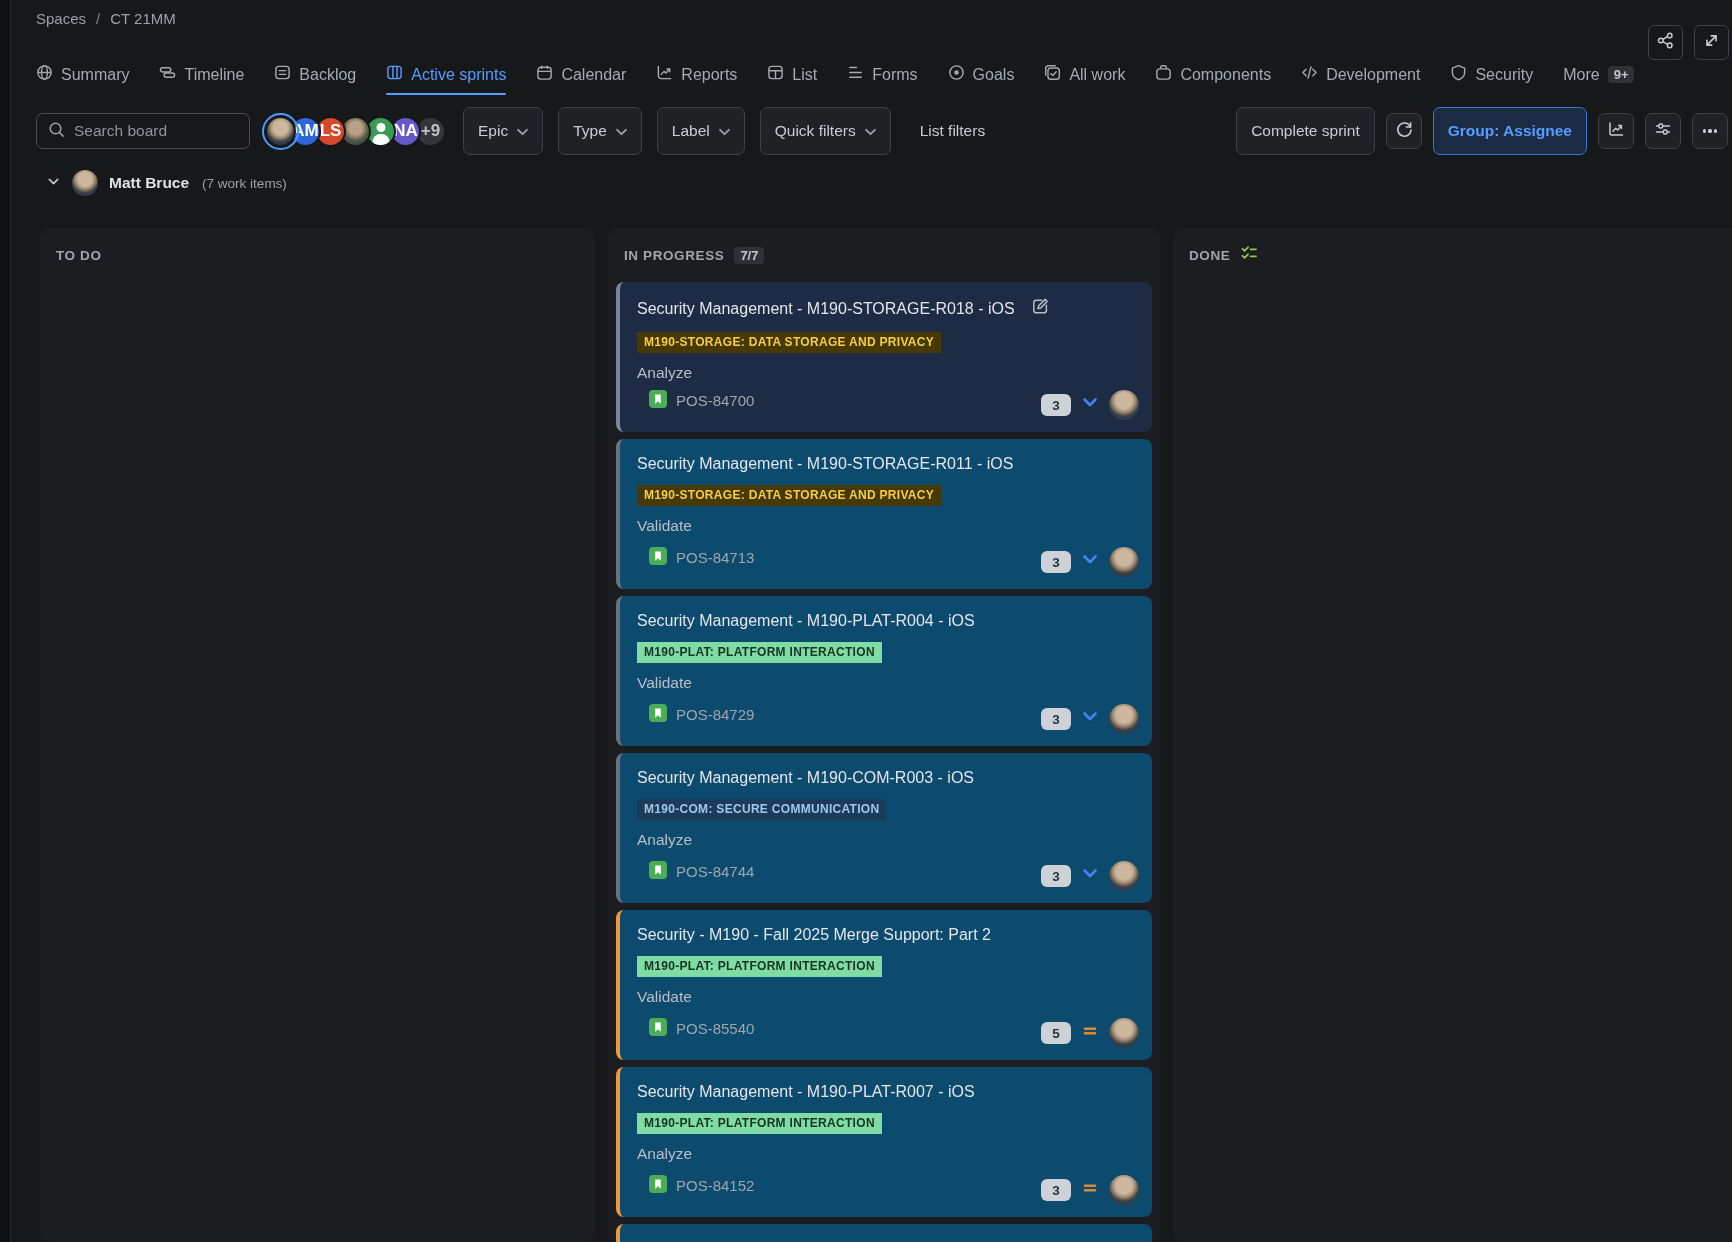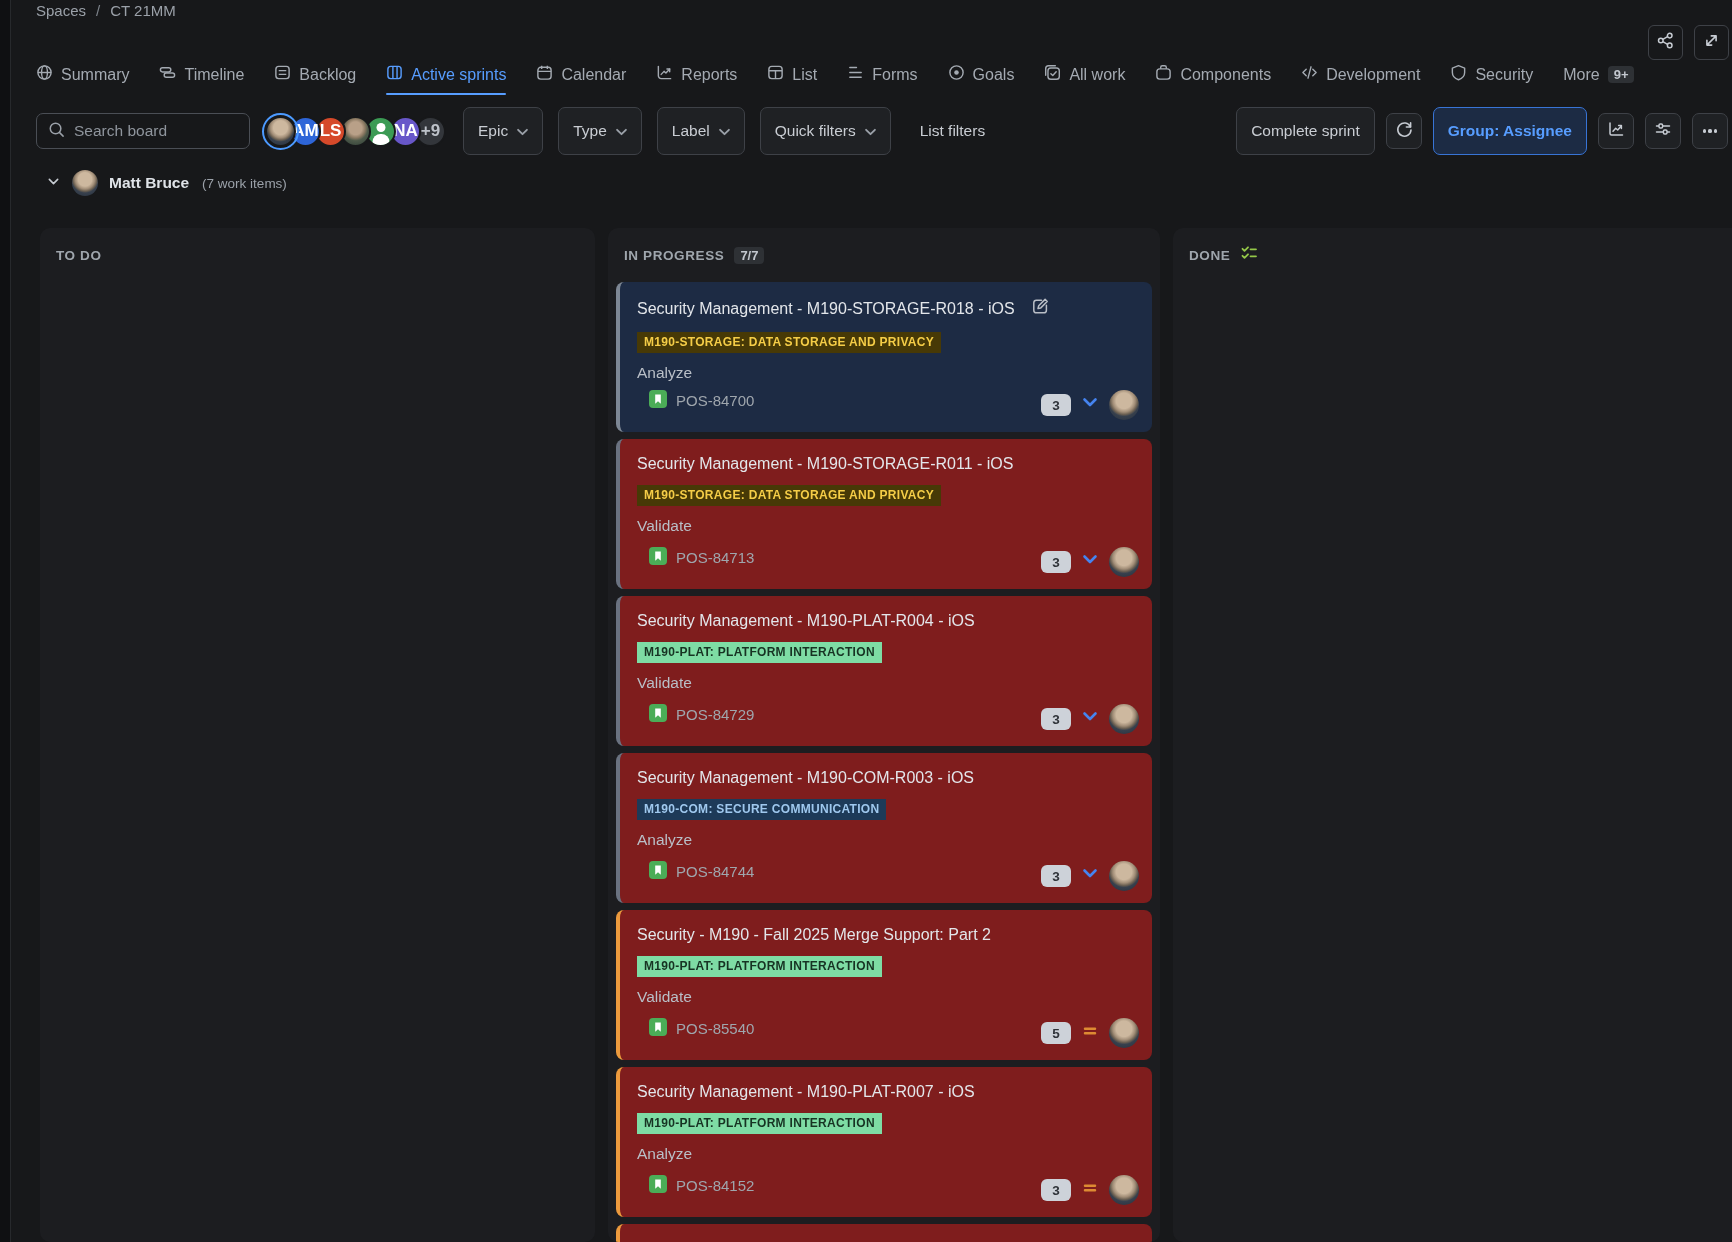--- a/index.html
+++ b/index.html
@@ -5,21 +5,21 @@
   * { margin:0; padding:0; box-sizing:border-box; }
   html,body { background:#0d0e10; }
   .app {
     position:relative; width:1732px; height:1242px; overflow:hidden;
     background:#17181A; font-family:"Liberation Sans","DejaVu Sans",sans-serif;
     color:#C6CBD2; -webkit-font-smoothing:antialiased;
   }
   .left-rail { position:absolute; left:0; top:0; width:11px; height:100%; background:#0F1012; border-right:1px solid #27292C; z-index:5; }
 
   
-  .breadcrumb { position:absolute; left:36px; top:2px; display:flex; gap:10px; align-items:center; font-size:15px; color:#9BA1A9; }
+  .breadcrumb { position:absolute; left:36px; top:10px; display:flex; gap:10px; align-items:center; font-size:15px; color:#9BA1A9; }
   .breadcrumb .sep { color:#7D838B; }
   .title-row { position:absolute; left:36px; top:24px; display:flex; align-items:center; gap:13px; height:36px; }
   .page-title { font-size:23px; font-weight:700; color:#EDEFF2; letter-spacing:.2px; }
   .icon-btn { display:flex; align-items:center; justify-content:center; border:1px solid #3E4147; border-radius:6px; background:transparent; cursor:pointer; }
   .people-btn { width:36px; height:31px; }
   .header-dots { display:flex; gap:2.5px; padding:6px; align-items:center; }
   .header-dots i, .dots i { width:3.2px; height:3.2px; border-radius:50%; background:#C6CBD2; display:block; }
   .header-actions { position:absolute; right:3px; top:25px; display:flex; gap:11px; }
   .header-actions .icon-btn { width:35px; height:35px; }
 
@@ -65,21 +65,21 @@
   
   .board { position:absolute; left:40px; top:228px; right:-14px; bottom:0; display:flex; gap:13px; overflow:hidden; }
   .column { background:#1C1D20; border-radius:10px; display:flex; flex-direction:column; overflow:hidden; }
   .col-todo { width:555px; flex:none; }
   .col-inprogress { width:552px; flex:none; }
   .col-done { flex:1; }
   .col-header { padding:17px 16px 0; display:flex; align-items:center; gap:10px; height:37px; flex:none; }
   .col-title { font-size:13.5px; font-weight:700; letter-spacing:.6px; color:#9FA6AD; }
   .cards { margin-top:17px; padding:0 8px 8px; display:flex; flex-direction:column; gap:7px; flex:1; overflow:hidden; }
 
-  .card { position:relative; background:#7f1d1d; border-radius:8px; border-left:4px solid #6A7280; height:150px; padding:15px 16px 13px 17px; flex:none; cursor:pointer; }
+  .card { position:relative; background:#0c4a6e; border-radius:8px; border-left:4px solid #6A7280; height:150px; padding:15px 16px 13px 17px; flex:none; cursor:pointer; }
   .card.selected { background:#1D2B44; border-left-color:#7D8794; }
   .card.stripe-orange { border-left-color:#EC9A3D; }
   .card.sliver { height:60px; }
   .card-title { font-size:16px; color:#E3E6EA; display:flex; align-items:center; gap:16px; line-height:1.25; }
   .chip { display:inline-block; margin-top:11px; font-size:12px; font-weight:700; letter-spacing:.3px; padding:3px 7px 4px; border-radius:0; }
   .chip-yellow { background:#473906; color:#F5CD47; }
   .chip-green  { background:#7EDCA4; color:#173323; }
   .chip-blue   { background:#1D3A58; color:#9FC8EE; }
   .card-status { margin-top:11px; font-size:15.5px; color:#B9BFC7; }
   .card-footer { position:absolute; left:29px; right:13px; bottom:12px; display:flex; align-items:flex-start; }

